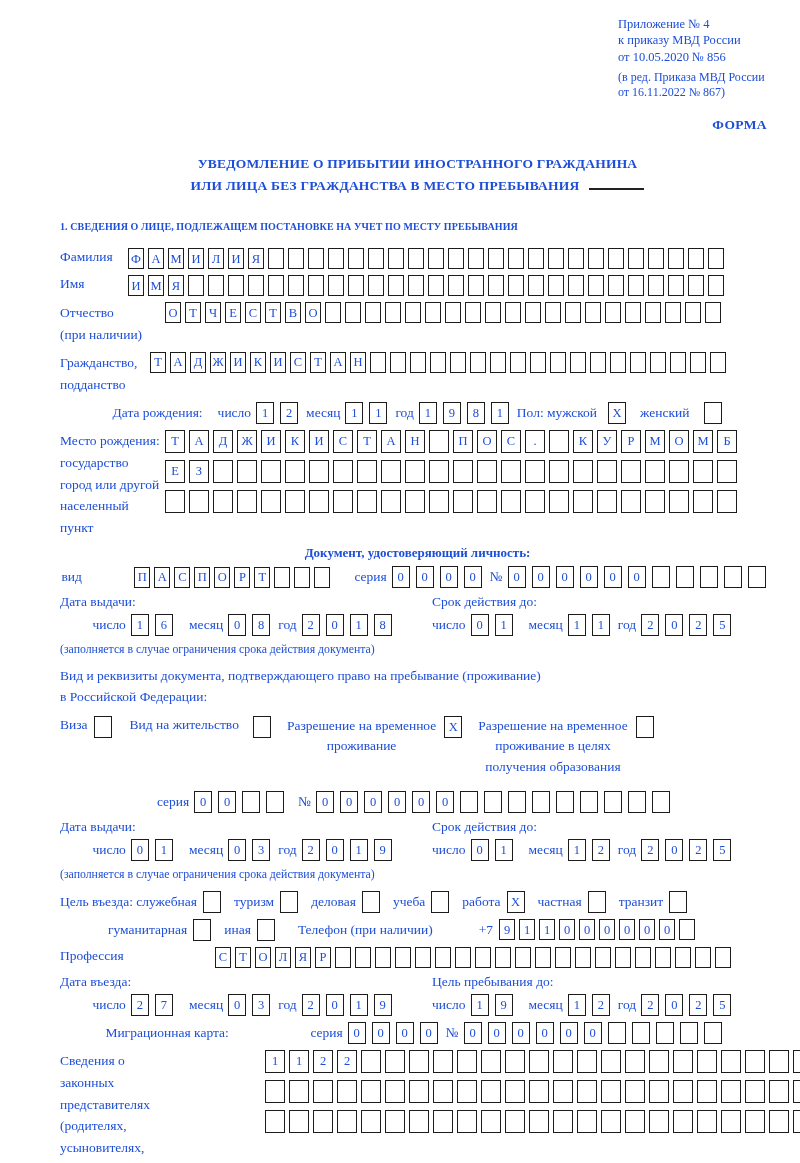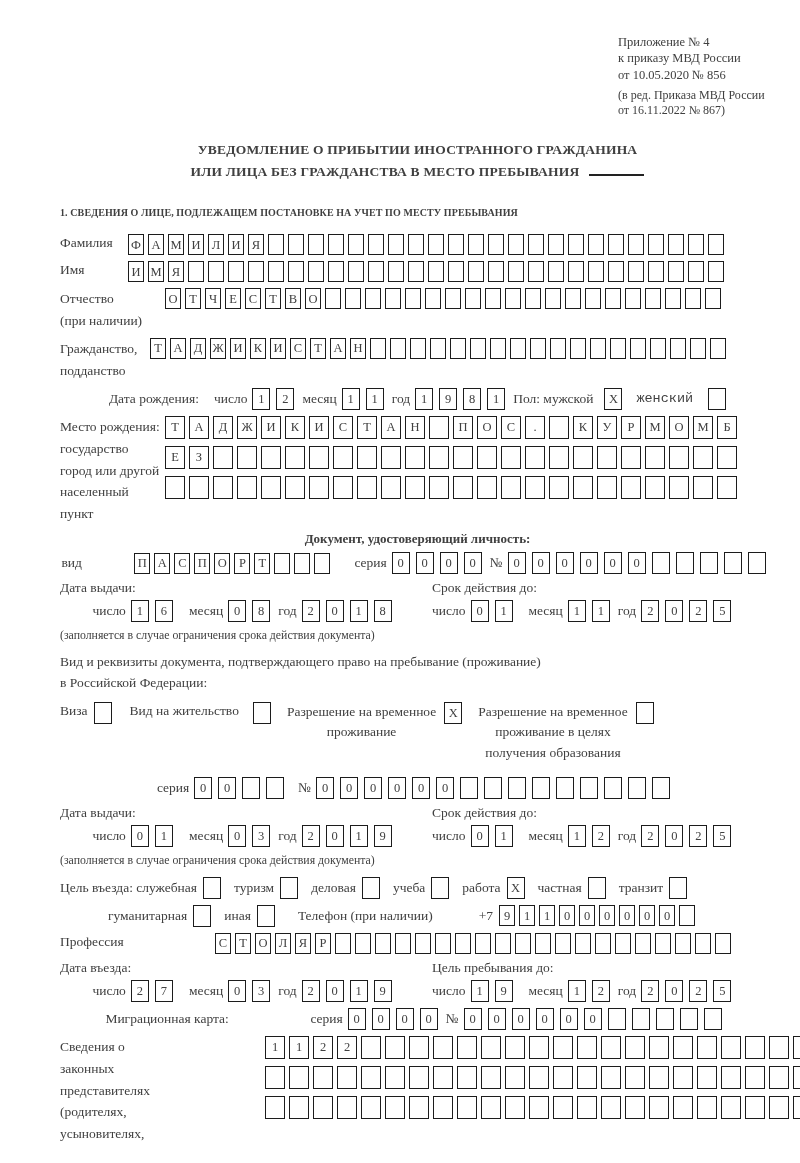--- a/index.html
+++ b/index.html
@@ -1,20 +1,20 @@
 <!DOCTYPE html>
 <html lang="ru"><head>
 <meta charset="utf-8">
 <style>
   html,body { margin:0; padding:0; background:#e8e8e8; }
   .page {
     width:800px; height:1163px; margin:0 auto; background:#ffffff;
-    box-sizing:border-box; padding:34px 25px 20px 60px;
+    box-sizing:border-box; padding:16px 25px 20px 60px;
     font-family:"Liberation Serif","DejaVu Serif",serif;
-    color:#404040; font-size:13.5px; position:relative; overflow:hidden;
+    color:#1d4ed8; font-size:13.5px; position:relative; overflow:hidden;
   }
   
   .hdr { margin-left:558px; line-height:1.3; font-size:12.5px; }
   .hdr .small { font-size:12px; }
   .hdr .gap { margin-top:5px; }
   .forma { text-align:right; font-weight:bold; font-size:13.5px; margin:16px 8px 0 0; letter-spacing:.4px; }
   
   .title { text-align:center; font-weight:bold; font-size:13.5px; margin-top:20px; line-height:1.65; letter-spacing:.2px; }
   .blank { display:inline-block; width:55px; border-bottom:2px solid #222; height:.95em; margin-left:10px; }
   .sec { font-weight:bold; font-size:10px; margin-top:24px; margin-bottom:16px; letter-spacing:.1px; }
@@ -37,39 +37,40 @@
   .dateline { display:flex; align-items:center;justify-content:center; }
   .dateline .lbl { margin-right:5px; }
   .dateline .cells { margin-right:8px; }
   .datepair { display:flex; margin-bottom:6px; }
   .dg-left { width:372px; flex:none; }
   .dghead { text-align:left; margin-bottom:4px; }
   .note-right { font-size:11.8px; margin:1px 14px 9px 0; }
   .center-bold { text-align:center; font-weight:bold; font-size:13px; margin:2px 0 5px 0; }
   .plain { line-height:1.55; }
   .multi { text-align:center; line-height:1.5; flex:none; }
-  .ml6{margin-left:6px;} .ml8{margin-left:8px;} .ml10{margin-left:10px;} .ml14{margin-left:14px;font-family:Liberation Mono, monospace;} .ml16{margin-left:16px;} .ml18{margin-left:18px;} .ml30{margin-left:30px;} .ml40{margin-left:40px;}
+  .ml6{margin-left:6px;} .ml8{margin-left:8px;} .ml10{margin-left:10px;} .ml14{margin-left:14px;} .ml16{margin-left:16px;} .ml18{margin-left:18px;} .ml30{margin-left:30px;} .ml40{margin-left:40px;}
   .indent48 { margin-left:48px; }
   .purposes { align-items:center; }
   .purposes .lbl { margin-right:6px; }
   .purposes .checkbox { margin-right:13px; }
   .mt4{margin-top:4px;} .mt8{margin-top:8px;}
 </style>
 </head>
 <body>
 
 <div class="page">
 
   <div class="hdr">
     <div>Приложение № 4</div>
     <div>к приказу МВД России</div>
     <div>от 10.05.2020 № 856</div>
     <div class="small gap">(в ред. Приказа МВД России</div>
     <div class="small">от 16.11.2022 № 867)</div>
   </div>
+  <div class="forma">ФОРМА</div>
 
   <div class="title">
     <div>УВЕДОМЛЕНИЕ О ПРИБЫТИИ ИНОСТРАННОГО ГРАЖДАНИНА</div>
     <div><span>ИЛИ ЛИЦА БЕЗ ГРАЖДАНСТВА В МЕСТО ПРЕБЫВАНИЯ</span><span class="blank"></span></div>
   </div>
 
   <div class="sec">1. СВЕДЕНИЯ О ЛИЦЕ, ПОДЛЕЖАЩЕМ ПОСТАНОВКЕ НА УЧЕТ ПО МЕСТУ ПРЕБЫВАНИЯ</div>
 
   <div class="row">
     <span class="lbl w68">Фамилия</span>

